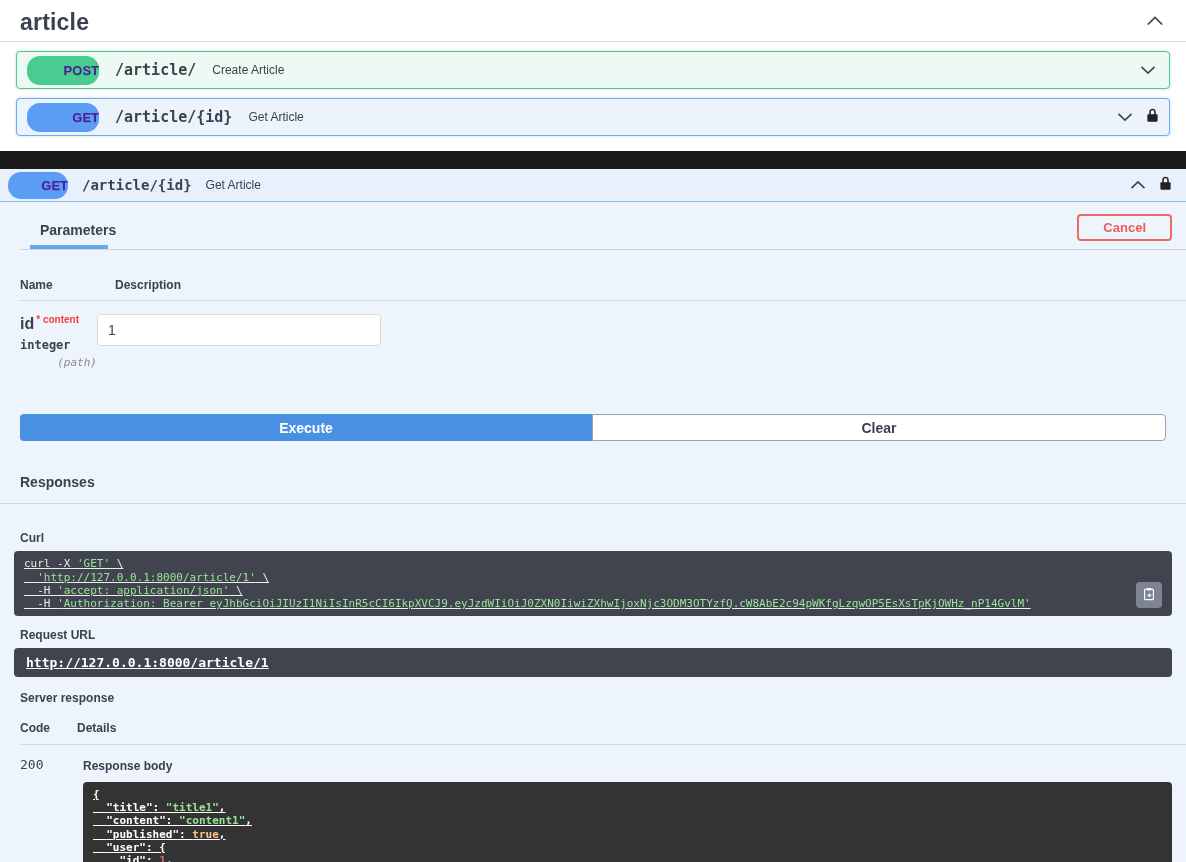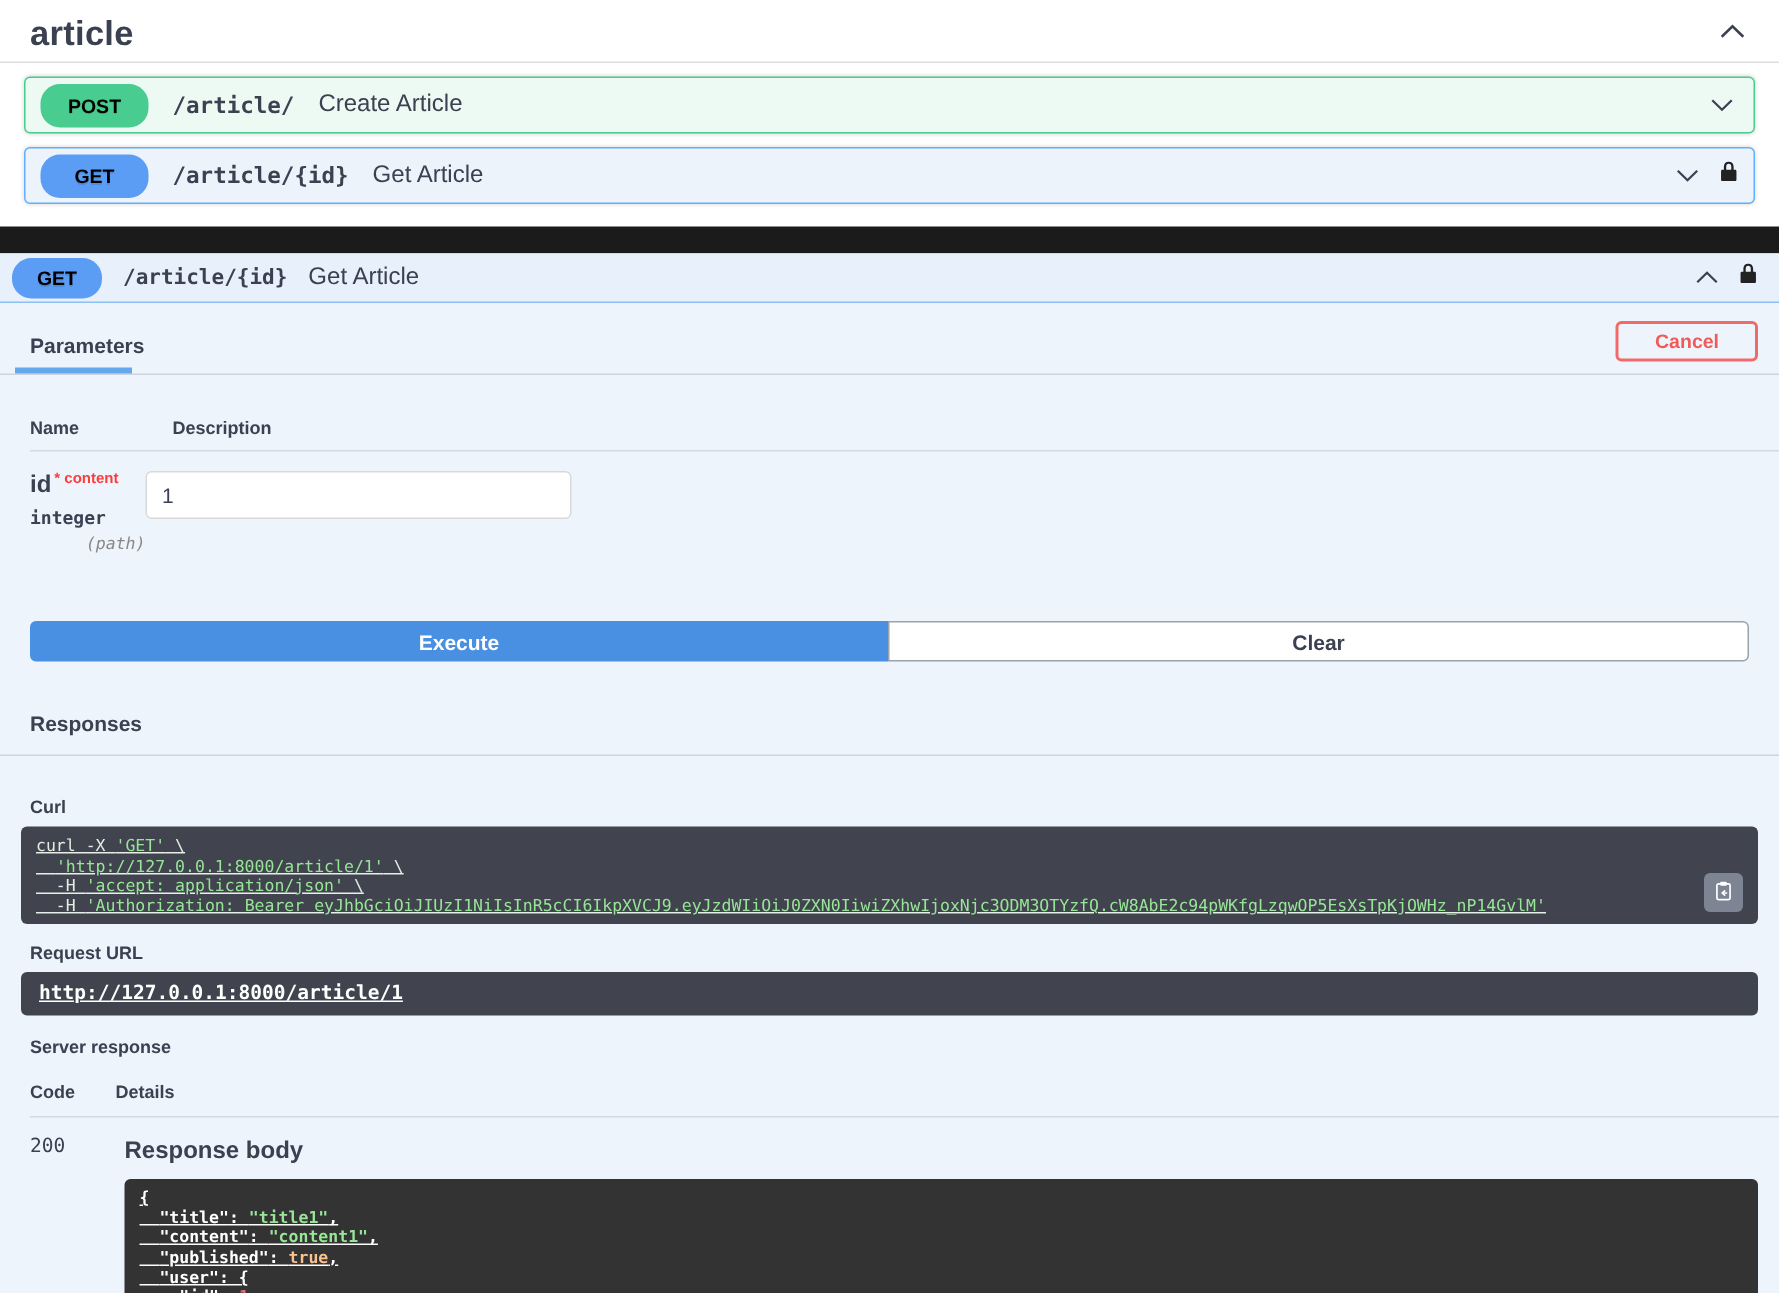--- a/index.html
+++ b/index.html
@@ -16,42 +16,42 @@
                 border-bottom:1px solid rgba(59,65,81,.18); cursor:pointer; }
   .tag-title { font-size:23px; font-weight:bold; letter-spacing:.2px; flex:1; }
   .chev { display:inline-flex; align-items:center; justify-content:center;
           width:22px; height:22px; background:none; border:none; padding:0; cursor:pointer; }
 
   .opblock { display:flex; align-items:center; height:38px; margin:9px 16px 0;
              border-radius:4px; border:1px solid; padding:0 10px;
              box-shadow:0 0 3px rgba(0,0,0,.19); cursor:pointer; }
   .opblock-post { background:#edfaf3; border-color:#49cc90; }
   .opblock-get  { background:#ecf3fb; border-color:#61affe; }
-  .method-badge { min-width:72px; text-align:center; padding:7px 0; border-radius:13px;
-                  color:#000000; font-weight:bold; font-size:13px; border:none; cursor:pointer;
+  .method-badge { min-width:72px; text-align:right; padding:7px 0; border-radius:13px;
+                  color:#4c1d95; font-weight:bold; font-size:13px; border:none; cursor:pointer;
                   text-shadow:0 1px 0 rgba(0,0,0,.1); }
   .badge-post { background:#49cc90; }
   .badge-get  { background:#5b9cf4; }
   .op-path { font-family:"DejaVu Sans Mono", monospace; font-weight:bold; font-size:15px; margin-left:16px; }
-  .op-summary { font-size:16px; margin-left:16px; flex:1; color:#3b4151; }
+  .op-summary { font-size:12px; margin-left:16px; flex:1; color:#3b4151; }
   .row-icons { display:flex; align-items:center; gap:10px; }
 
   
   .dark-bar { height:18px; background:#1b1b1b; margin-top:15px; }
 
   
   .expanded { background:#edf4fc; height:696px; }
   .exp-header { display:flex; align-items:center; height:33px; padding:0 14px 0 8px;
                 background:#e7f0fb; border-bottom:1px solid #8cc0f5; }
   .exp-header .method-badge { min-width:60px; padding:6px 0; }
   .exp-header .op-path { font-size:14px; margin-left:14px; }
   .exp-header .op-summary { margin-left:14px; }
 
   .tab-row { display:flex; align-items:flex-end; padding:12px 14px 0 0;
-             border-bottom:1px solid rgba(59,65,81,.18); }
+             border-bottom:1px solid rgba(59,65,81,.18);margin-left:20px; }
   .tab { margin-left:20px; }
   .tab-label { font-size:14px; font-weight:bold; padding:2px 0 7px; display:inline-block; cursor:pointer; }
   .tab-underline { height:4px; background:#65a8ec; margin-left:-10px; width:78px; }
   .flex-spacer { flex:1; }
   .cancel-btn { border:2px solid #f16a6a; color:#ef5a5a; background:transparent;
                 border-radius:4px; padding:4px 24px; font-size:13px; font-weight:bold;
                 margin-bottom:8px; cursor:pointer;text-align:center; }
 
   .table-header { display:flex; padding:28px 20px 8px; font-size:12px; font-weight:bold; }
   .table-header-rule { border-bottom:1px solid rgba(59,65,81,.14); margin:0 0 0 20px; }
@@ -95,21 +95,21 @@
   .requrl-label { margin-top:12px; }
   .server-label { margin:14px 20px 0; font-size:12px; font-weight:bold; }
 
   .code-header { display:flex; padding:16px 20px 9px; font-size:12px; font-weight:bold; }
   .code-header-rule { border-bottom:1px solid rgba(59,65,81,.14); margin:0 0 0 20px; }
   .col-code { width:57px; }
 
   .resp-row { display:flex; padding:10px 14px 0 20px; }
   .resp-code { width:63px; font-size:13px; font-family:"DejaVu Sans Mono", monospace; padding-top:2px; }
   .resp-details { flex:1; }
-  .resp-body-label { font-size:16px; font-weight:bold; margin:4px 0 9px; }
+  .resp-body-label { font-size:12px; font-weight:bold; margin:4px 0 9px; }
   pre.respbody { background:#333333; padding:6px 10px; font-size:11px; font-weight:bold;
                  line-height:1.2; color:#fff; margin:0; height:122px; }
 
   .icon-btn { width:26px; height:26px; background:#7d8493; border:none; border-radius:4px;
               display:flex; align-items:center; justify-content:center; cursor:pointer; }
   .curl-copy { position:absolute; right:10px; bottom:8px; }
 </style>
 </head>
 <body>
 

